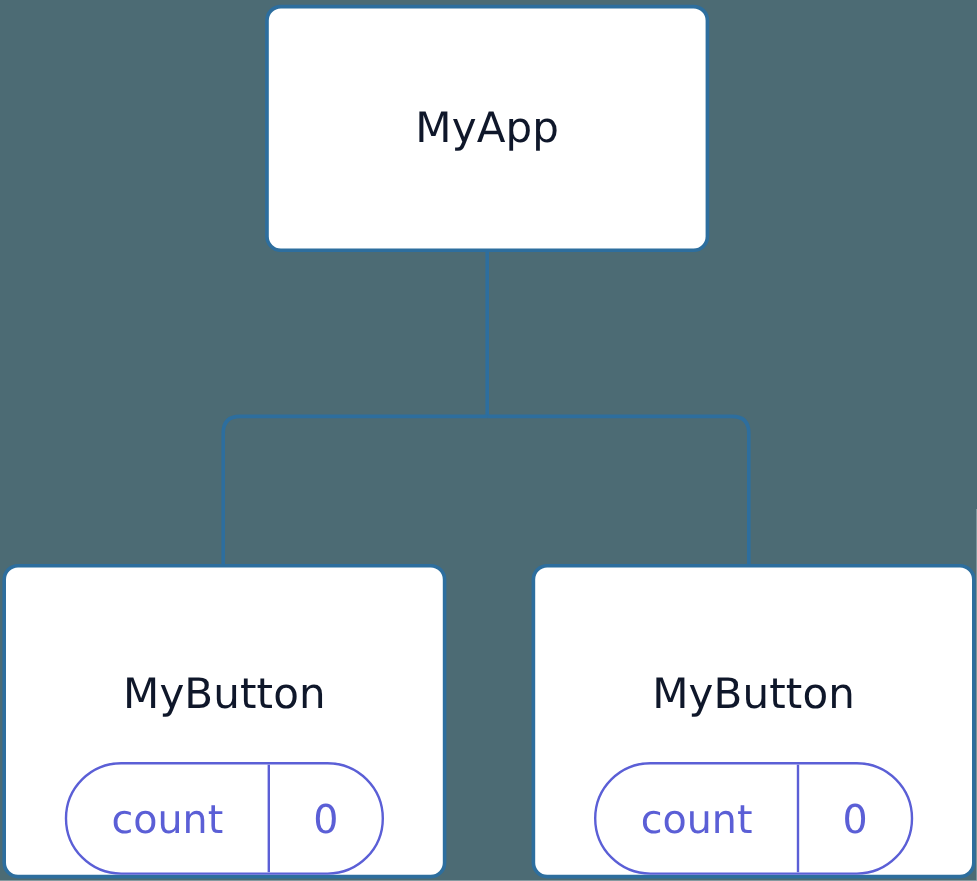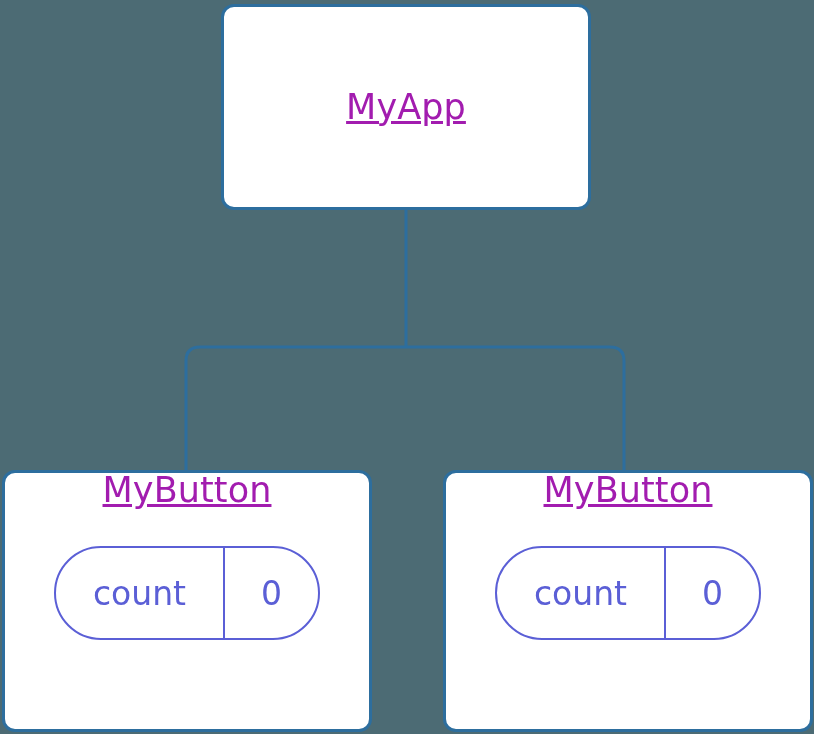--- a/index.html
+++ b/index.html
@@ -47,33 +47,32 @@
     top: 4px;
     width: 370px;
     height: 206px;
     justify-content: center;
   }
 
   .node-child {
     top: 470px;
     width: 370px;
     height: 262px;
-    justify-content: flex-start;
+    justify-content: flex-end;
   }
 
   .node-child-left  { left: 2px; }
   .node-child-right { left: 443px; }
 
   .node-title {
-    color: #a21caf;
+    color: #0f172a;
     font-size: 35px;
     line-height: 1;
     letter-spacing: 0.1px;
     white-space: nowrap;
-    text-decoration: underline;
   }
 
   .state-pill {
     margin-top: 38px;
     height: 94px;
     width: 266px;
     border: 2px solid #5b5fd6;
     border-radius: 47px;
     box-sizing: border-box;
     display: flex;

